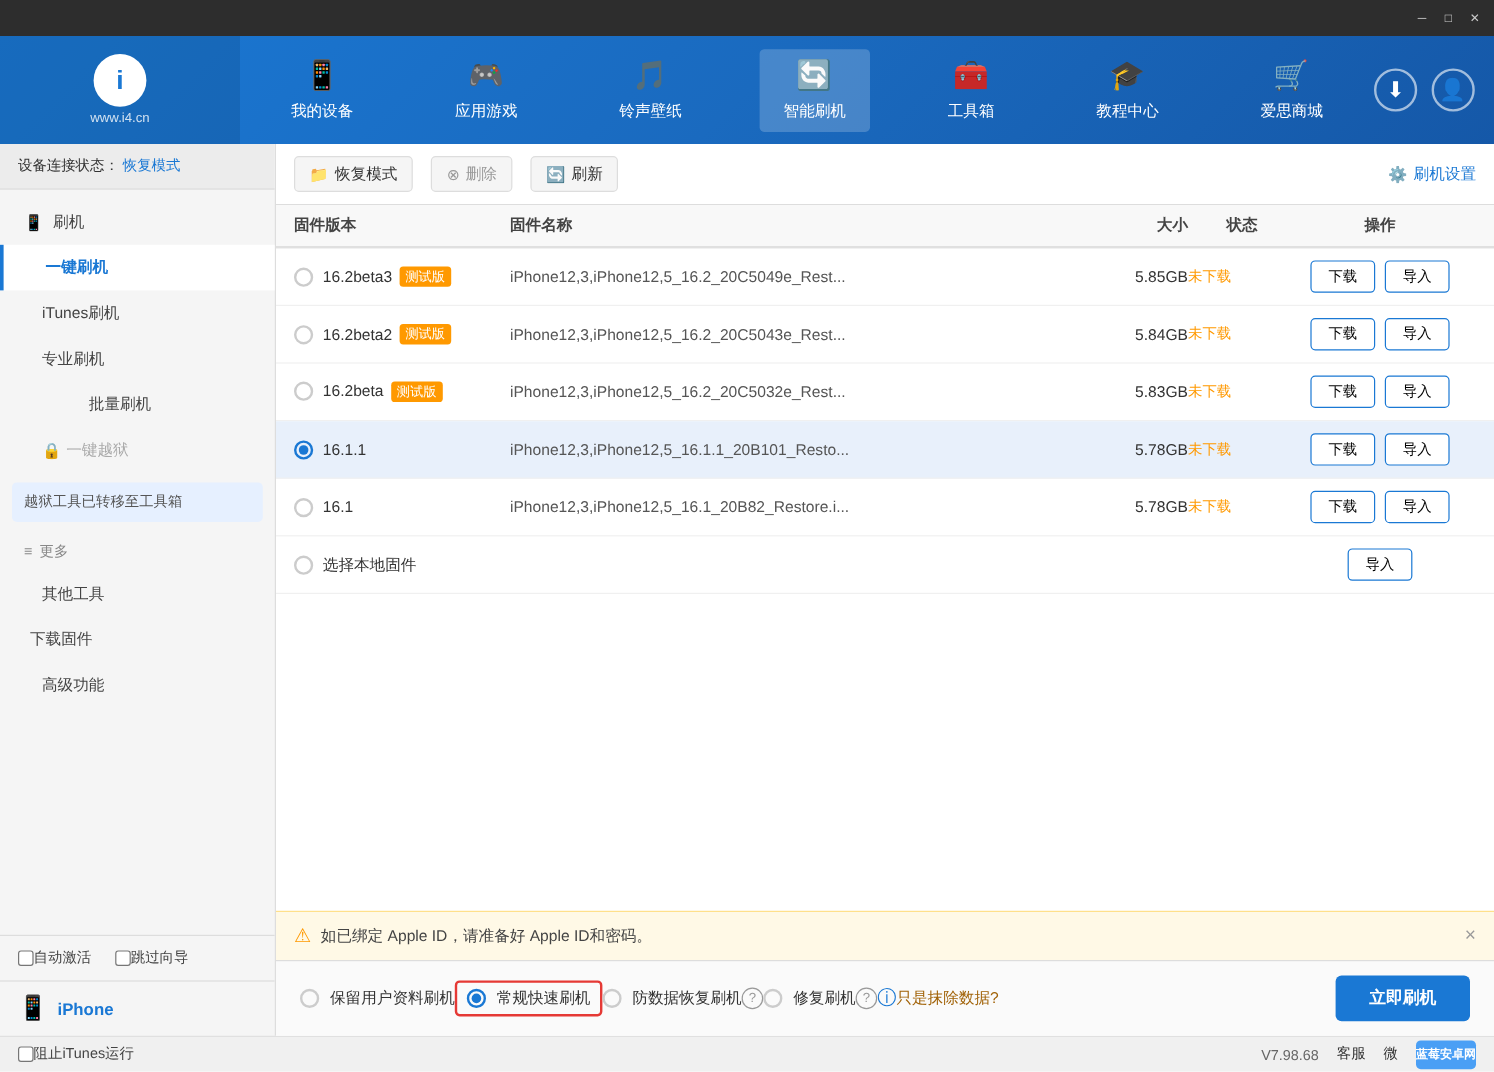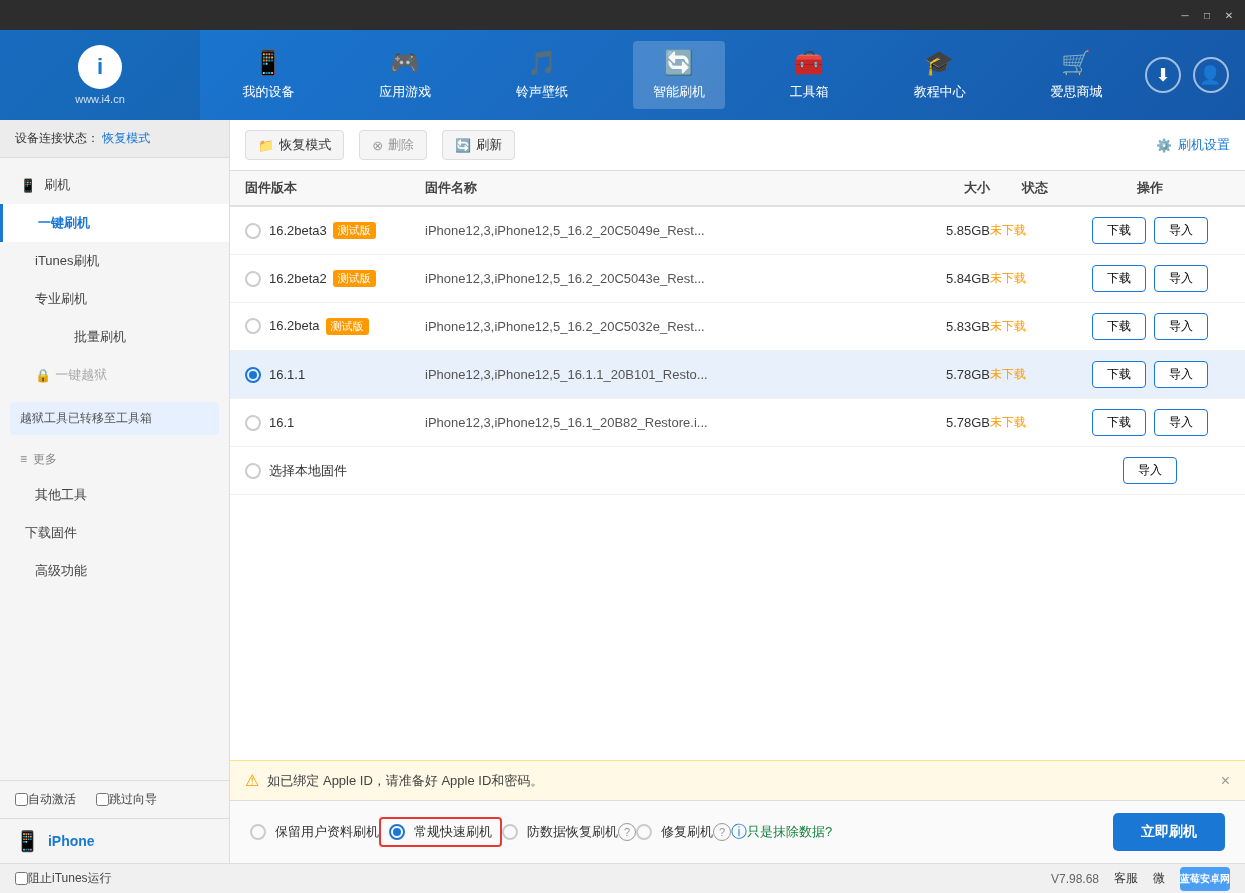--- a/index.html
+++ b/index.html
@@ -262,21 +262,21 @@
       border-radius: 5px;
       font-size: 14px;
       cursor: pointer;
       font-weight: bold;
     }
     .help-icon {
       color: #999; font-size: 14px; cursor: pointer;
       width: 18px; height: 18px; border-radius: 50%; border: 1px solid #999;
       display: flex; align-items: center; justify-content: center; font-size: 11px;
     }
-    .data-link { color: #15803d; cursor: pointer; font-size: 13px; text-decoration: none; }
+    .data-link { color: #a16207; cursor: pointer; font-size: 13px; text-decoration: none; }
 
     
     .footer-bar {
       height: 30px;
       background: #f0f0f0;
       border-top: 1px solid #ddd;
       display: flex;
       align-items: center;
       padding: 0 15px;
       font-size: 12px;

